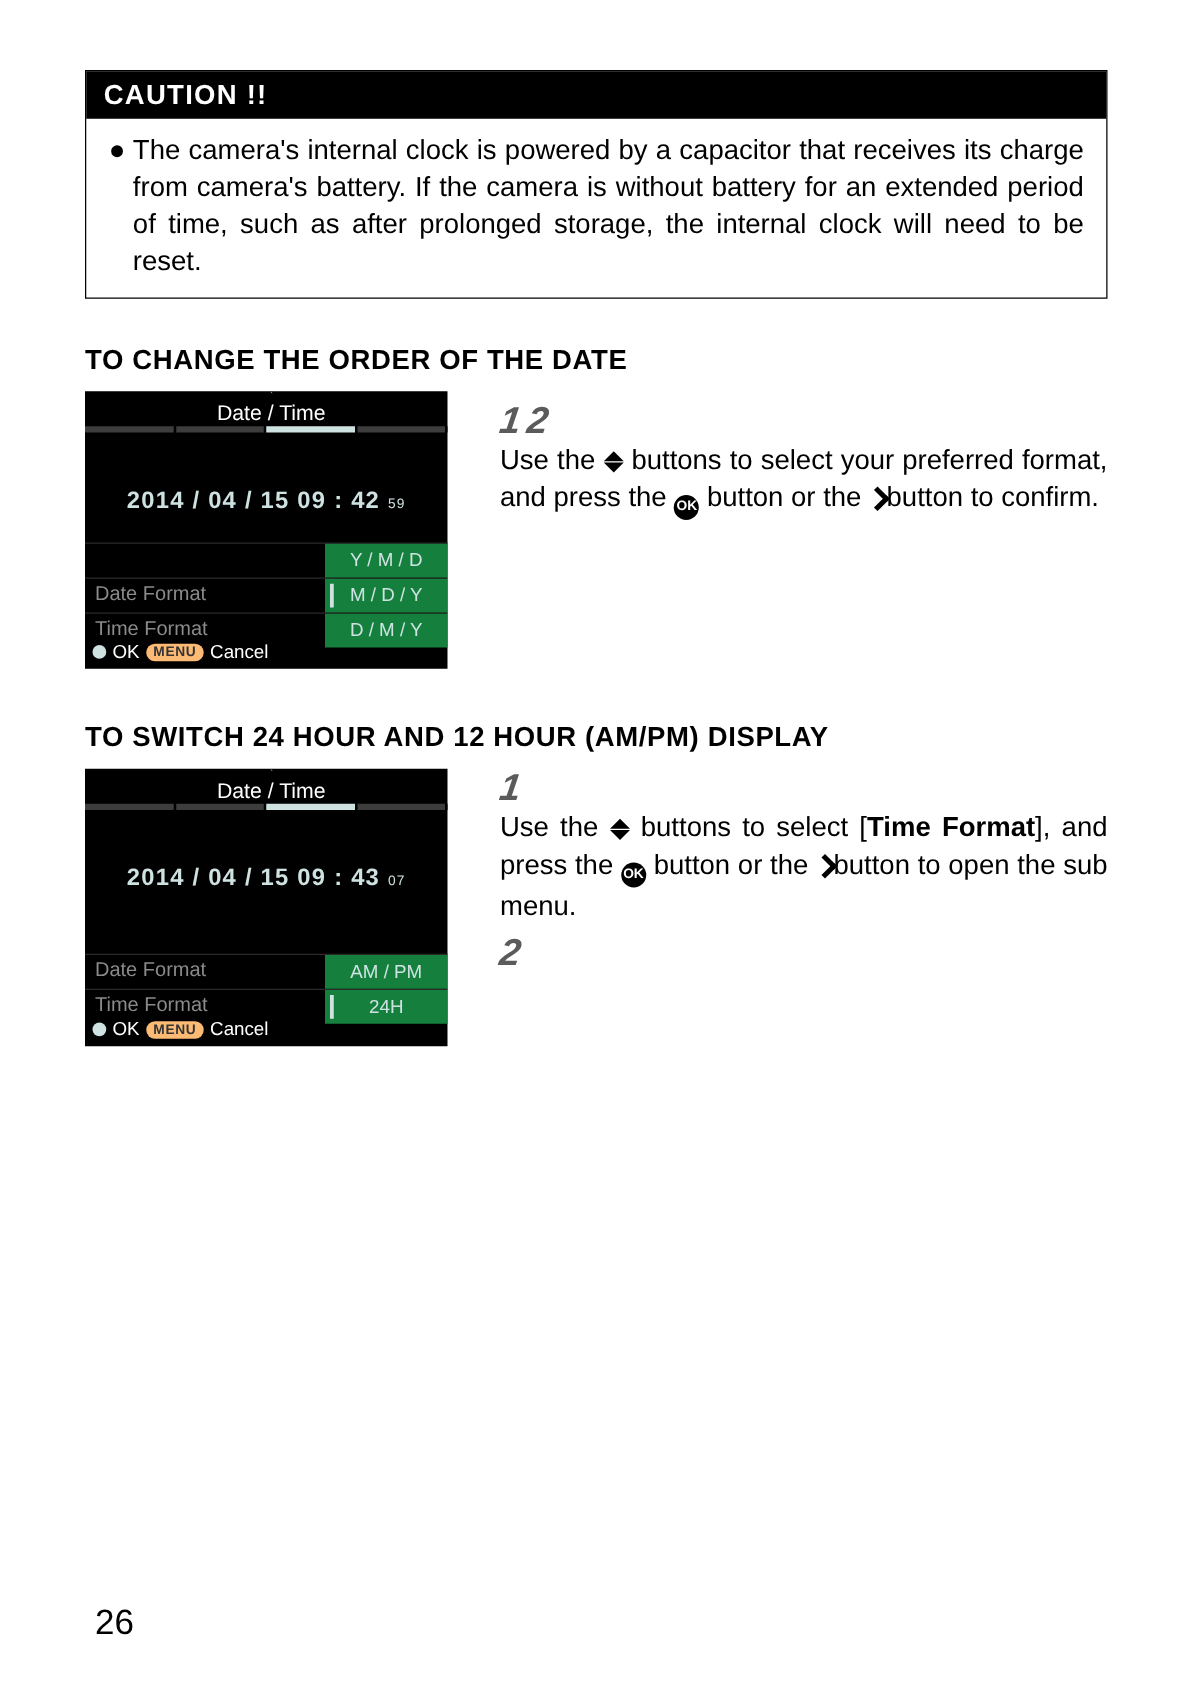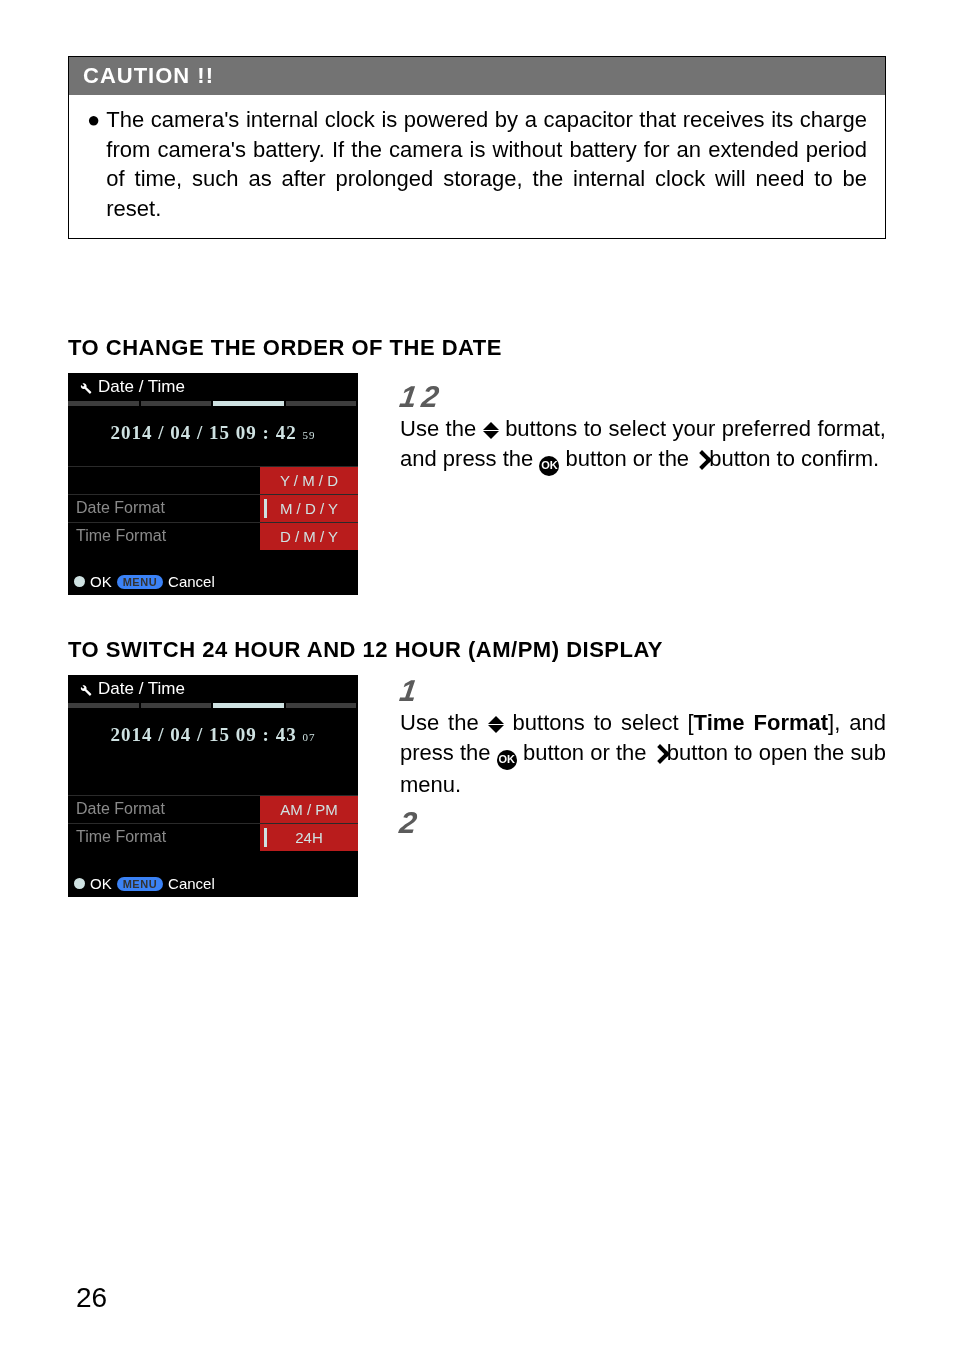--- a/index.html
+++ b/index.html
@@ -13,21 +13,21 @@
   .page {
     padding: 56px 68px 40px 68px;
     box-sizing: border-box;
     min-height: 1350px;
     position: relative;
   }
   .caution-box {
     border: 1px solid #000;
   }
   .caution-header {
-    background: #737373;
+    background: #000000;
     color: #fff;
     font-weight: bold;
     font-size: 22px;
     padding: 6px 14px;
     letter-spacing: 1px;
   }
   .caution-body {
     padding: 10px 18px 14px 18px;
   }
   .caution-item {
@@ -37,21 +37,21 @@
     line-height: 1.35;
   }
   .bullet-dot {
     flex: 0 0 auto;
     font-size: 22px;
     margin-right: 6px;
   }
   .section-title {
     font-weight: bold;
     font-size: 22px;
-    margin-top: 96px;
+    margin-top: 36px;
     letter-spacing: 0.5px;
   }
   .section-title.tight {
     margin-top: 42px;
   }
   .section-intro {
     font-size: 22px;
     line-height: 1.35;
     text-align: justify;
     margin-top: 6px;
@@ -72,20 +72,21 @@
     font-size: 16px;
   }
   .cs-title {
     height: 28px;
     display: flex;
     align-items: center;
     padding-left: 8px;
     gap: 6px;
     color: #fff;
     font-size: 17px;
+    flex-direction: column;
   }
   .wrench {
     width: 16px;
     height: 16px;
   }
   .cs-tabs {
     display: flex;
     height: 5px;
     background: #000;
   }
@@ -97,23 +98,22 @@
     background: #CFE2E2;
   }
   .cs-tab.inactive {
     background: #3d3d3d;
   }
   .cs-datetime {
     text-align: center;
     color: #CFE2E2;
     font-size: 19px;
     font-weight: bold;
-    padding: 16px 0 22px 0;
+    padding: 44px 0 22px 0;
     letter-spacing: 1px;
-    font-family: Liberation Serif, serif;
   }
   .cs-datetime .sec {
     font-size: 11px;
     font-weight: normal;
   }
   .cs-row {
     display: flex;
     height: 27px;
     align-items: stretch;
     border-top: 1px solid #2a2a2a;
@@ -130,21 +130,21 @@
     width: 98px;
     color: #CFE2E2;
     text-align: center;
     font-size: 15px;
     display: flex;
     align-items: center;
     justify-content: center;
     position: relative;
   }
   .cs-value.highlight {
-    background: #b91c1c;
+    background: #15803d;
   }
   .cs-value .bar {
     position: absolute;
     left: 4px;
     top: 4px;
     bottom: 4px;
     width: 3px;
     background: #CFE2E2;
   }
   .cs-footer {
@@ -161,21 +161,21 @@
     font-size: 15px;
   }
   .cs-footer .circle {
     width: 11px;
     height: 11px;
     border-radius: 50%;
     background: #CFE2E2;
   }
   .cs-footer .menu-pill {
     border-radius: 8px;
-    background: #3b82f6;
+    background: #fdba74;
     color: #333;
     font-size: 11px;
     padding: 1px 6px;
     font-weight: bold;
     letter-spacing: 0.5px;
   }
   .steps {
     flex: 1;
     font-size: 22px;
     line-height: 1.35;

